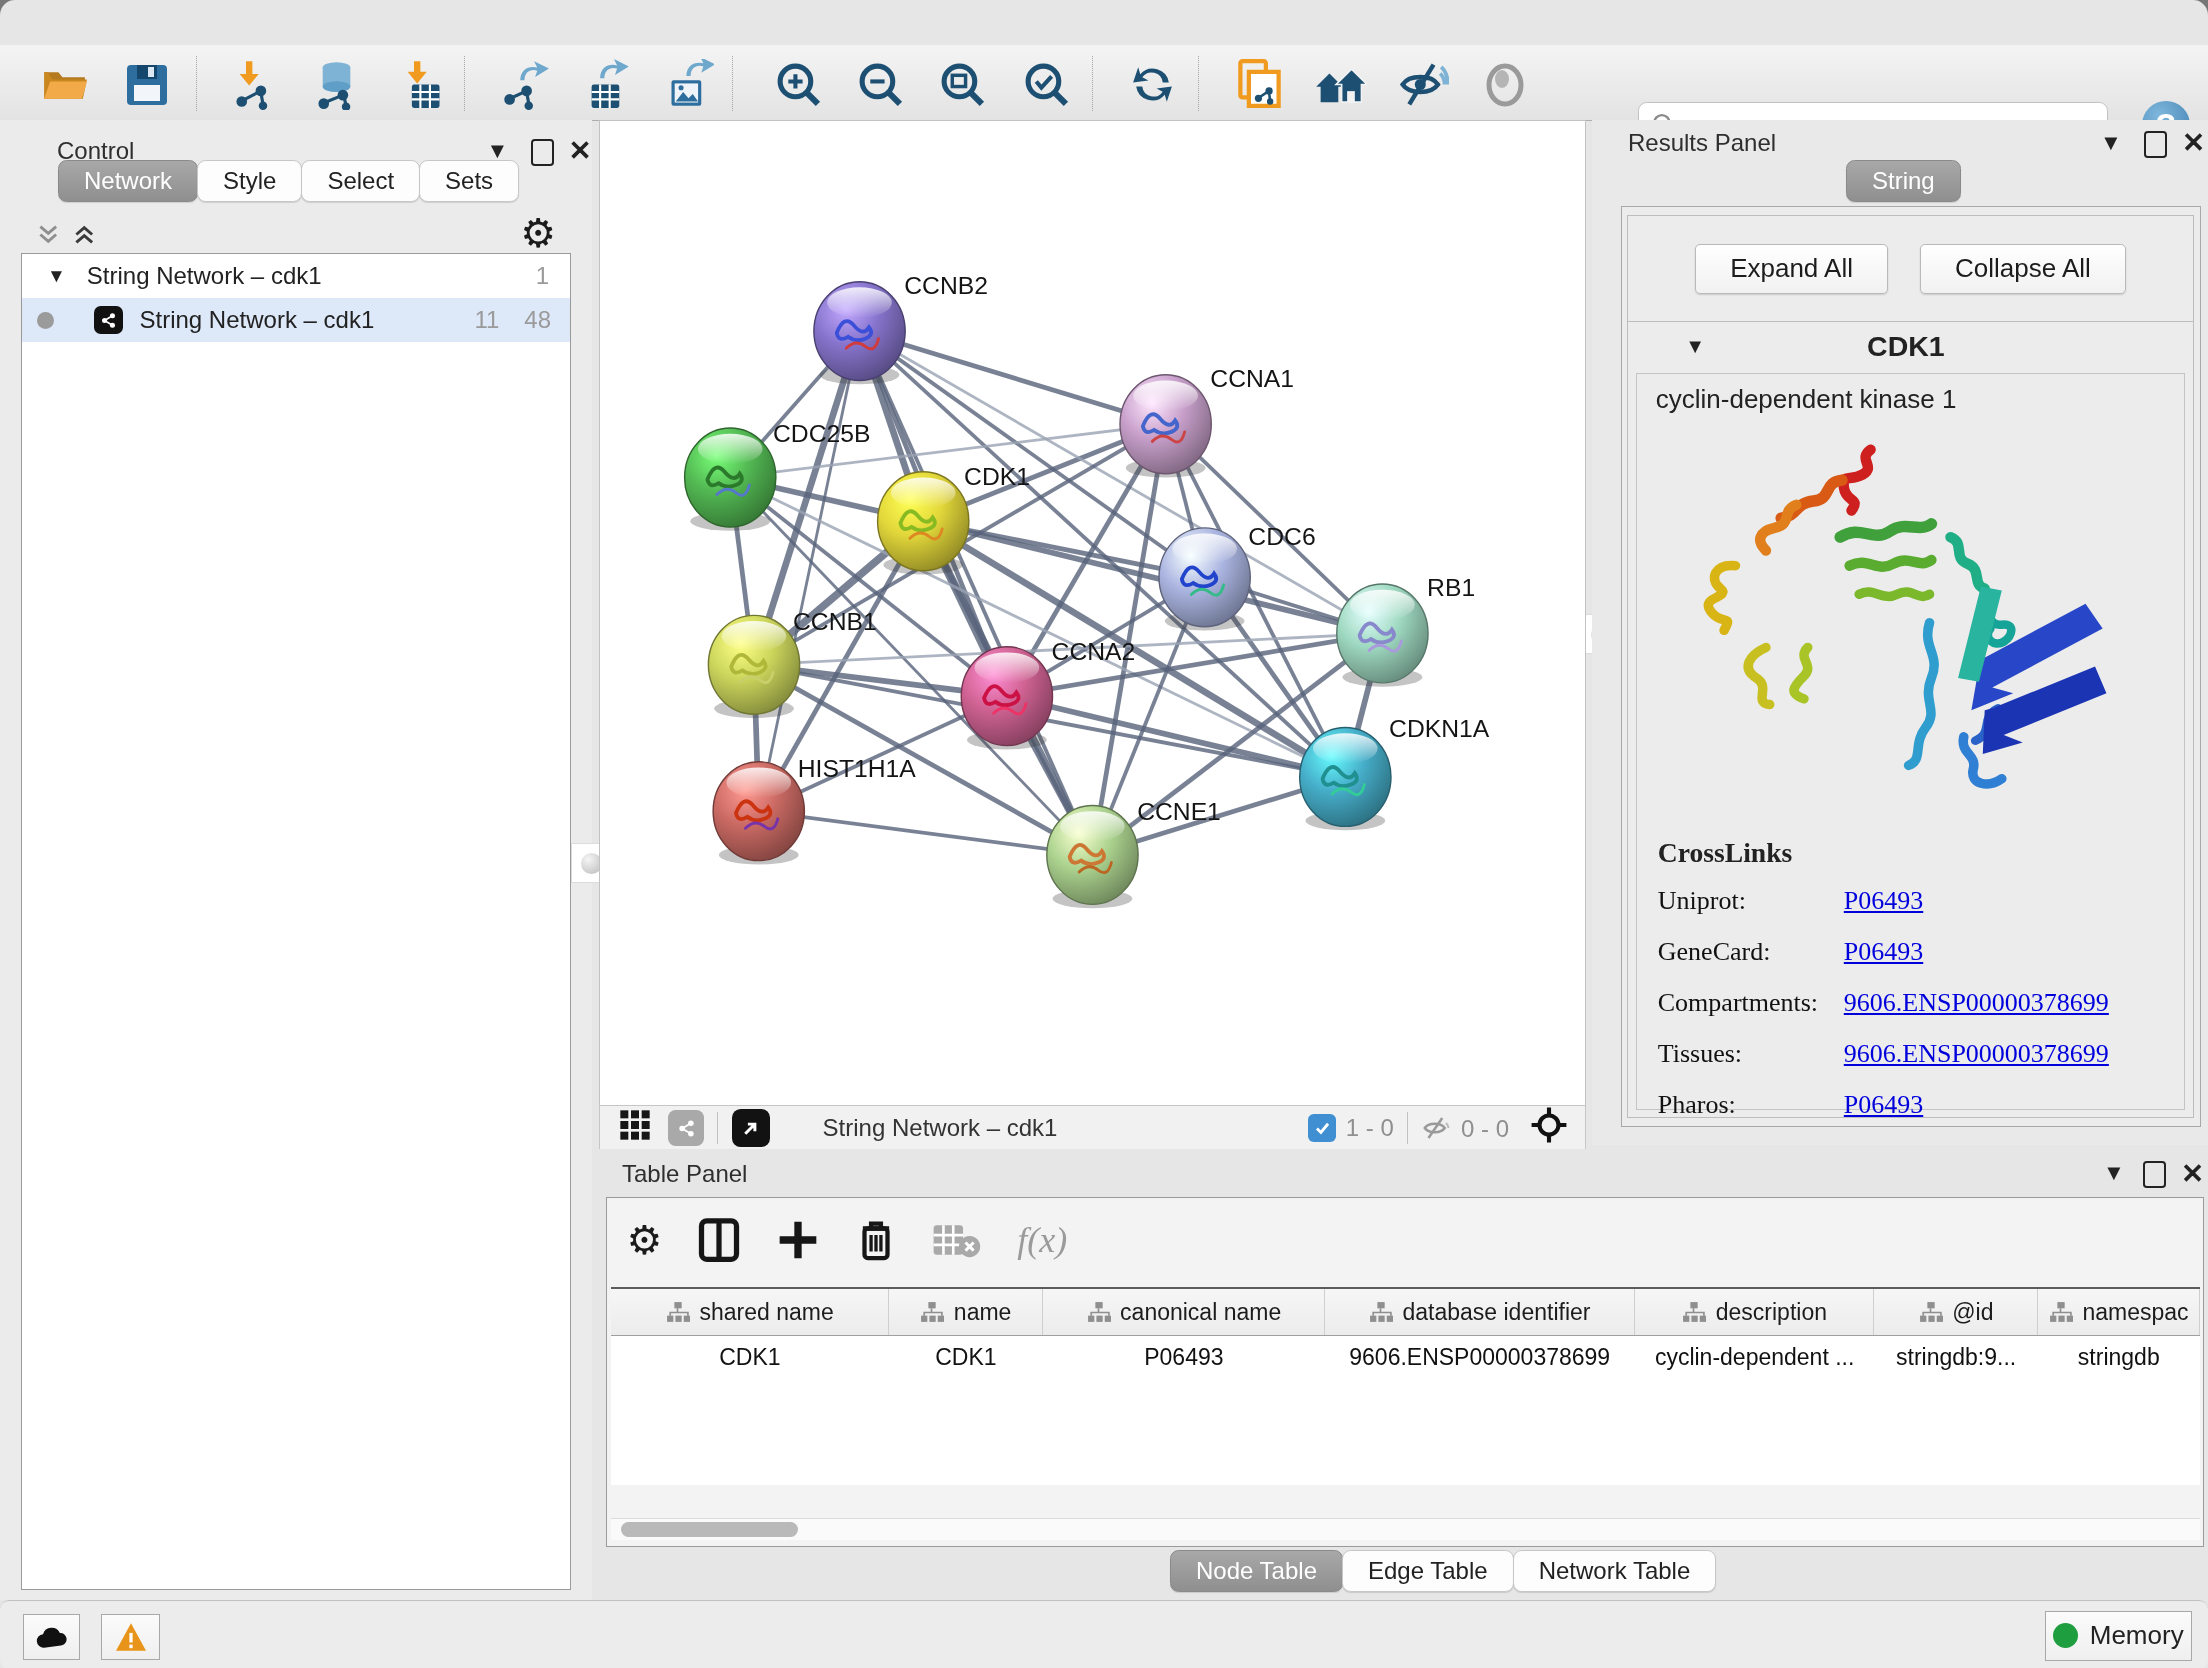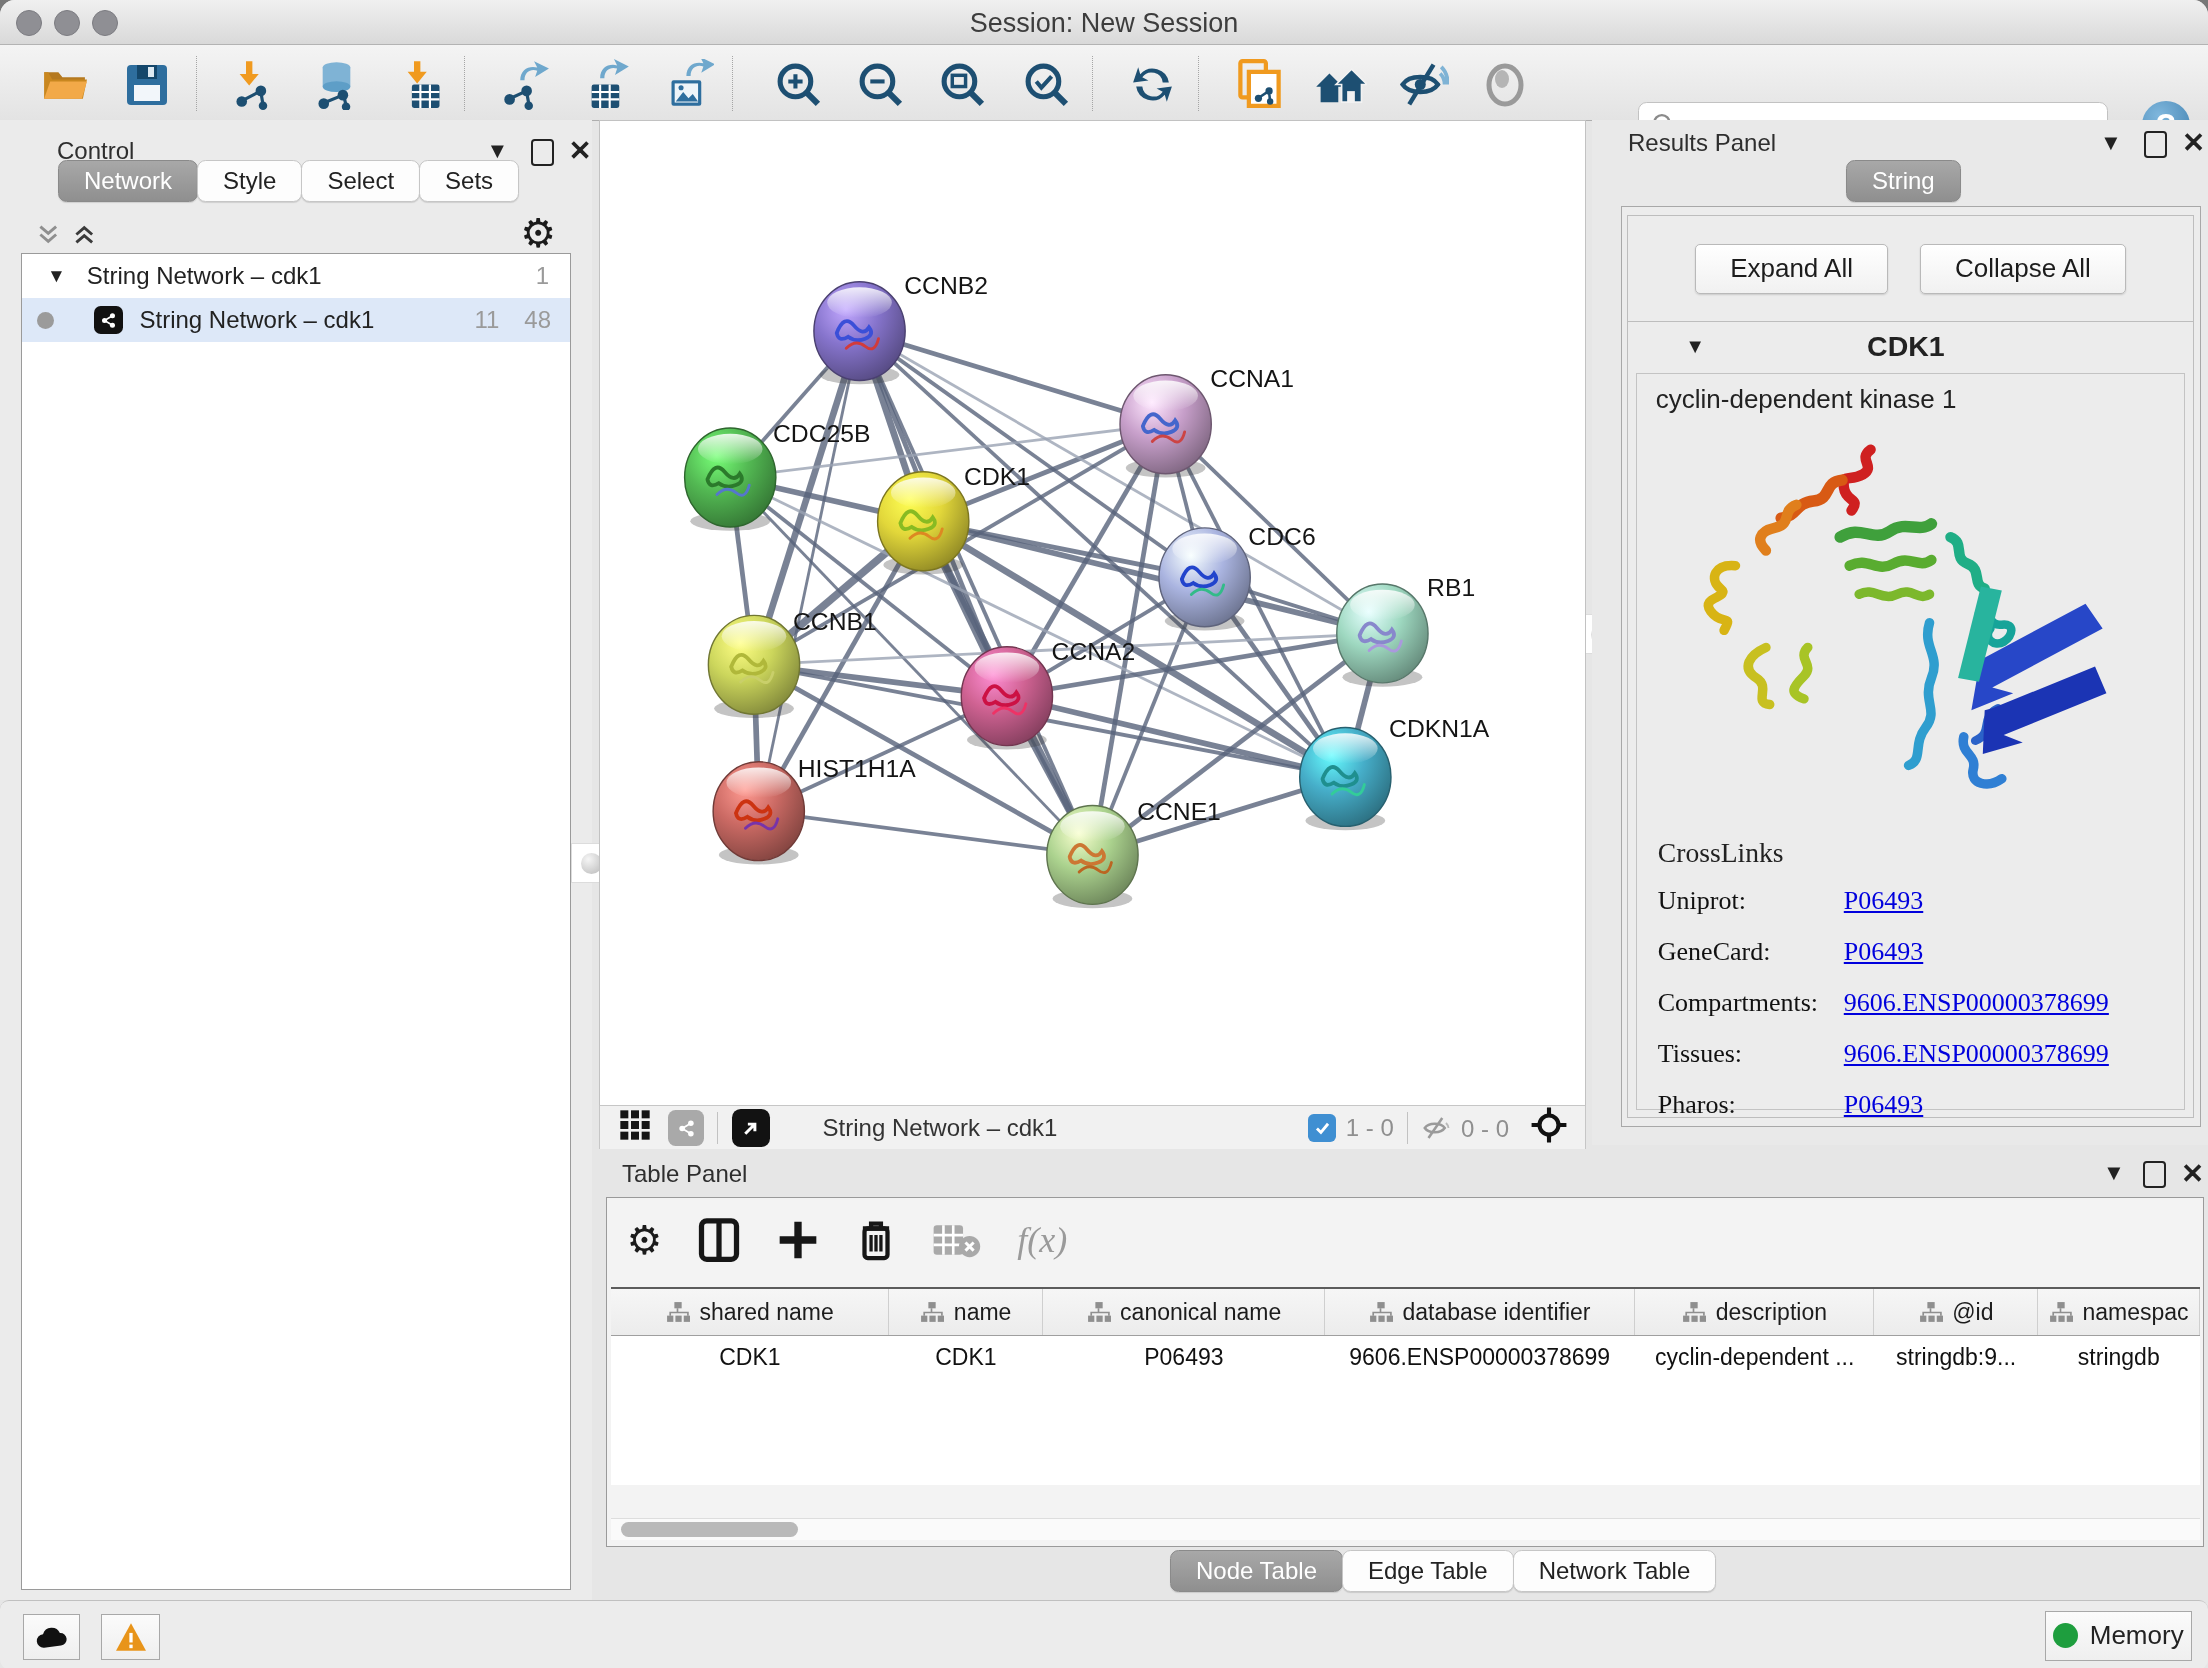--- a/index.html
+++ b/index.html
@@ -85,26 +85,20 @@
   .gear-glyph{font-size:40px;color:#1b1b1b;line-height:1;}
   .fx{font-family:"Liberation Serif",serif;font-style:italic;font-size:36px;color:#9a9a9a;}
   .muted{color:#8f8f8f;}
   text.nodelabel{font-family:"Liberation Sans",sans-serif;font-size:26px;fill:#141414;}
 </style>
 </head>
 <body>
 
 <div class="app">
 
-  <div class="titlebar">
-    <span class="tl" style="left:16px"></span>
-    <span class="tl" style="left:54px"></span>
-    <span class="tl" style="left:92px"></span>
-    <div class="title-text">Session: New Session</div>
-  </div>
 
   <div class="toolbar">
     <span class="tbtn" style="left:38px">
       <svg width="49" height="49" viewBox="0 0 48 48">
           <path d="M4 12h14l4 5h22v4H10z" fill="#b5791f"></path>
           <path d="M4 12v26h38l4-19H12l-4-7z" fill="#c9871f"></path>
           <path d="M10 21h36l-5 17H4z" fill="#f2a948"></path>
         </svg>
     </span>
     <span class="tbtn" style="left:120px">
@@ -623,21 +617,21 @@
               <path d="M336 330c-4 18 14 18 10 34s16 20 30 10" stroke="#2f7fd4" stroke-width="10"></path>
               <path d="M372 300c-20 10-4 26-24 34" stroke="#2b62c8" stroke-width="9"></path>
             </g>
             <g>
               <path d="M348 252l116-62 18 26-116 62 22 6-44 18 8-46z" fill="#2747c8"></path>
               <path d="M366 300l108-44 12 28-108 44 20 8-42 12 2-46z" fill="#1b34b4"></path>
               <path d="M330 268l24-96 22 4-24 96z" fill="#28b49e"></path>
             </g>
           </svg>
           <div class="crosslinks" style="margin:5.7px 0 0 21px">
-            <div style="font-size:27.6px;font-weight:normal;margin-bottom:17px">CrossLinks</div>
+            <div style="font-size:27.6px;font-weight:bold;margin-bottom:17px">CrossLinks</div>
             <div>
                 <div class="cl-row">
                   <span class="cl-label">Uniprot:</span>
                   <span class="cl-link">P06493</span>
                 </div>
                 <div class="cl-row">
                   <span class="cl-label">GeneCard:</span>
                   <span class="cl-link">P06493</span>
                 </div>
                 <div class="cl-row">

